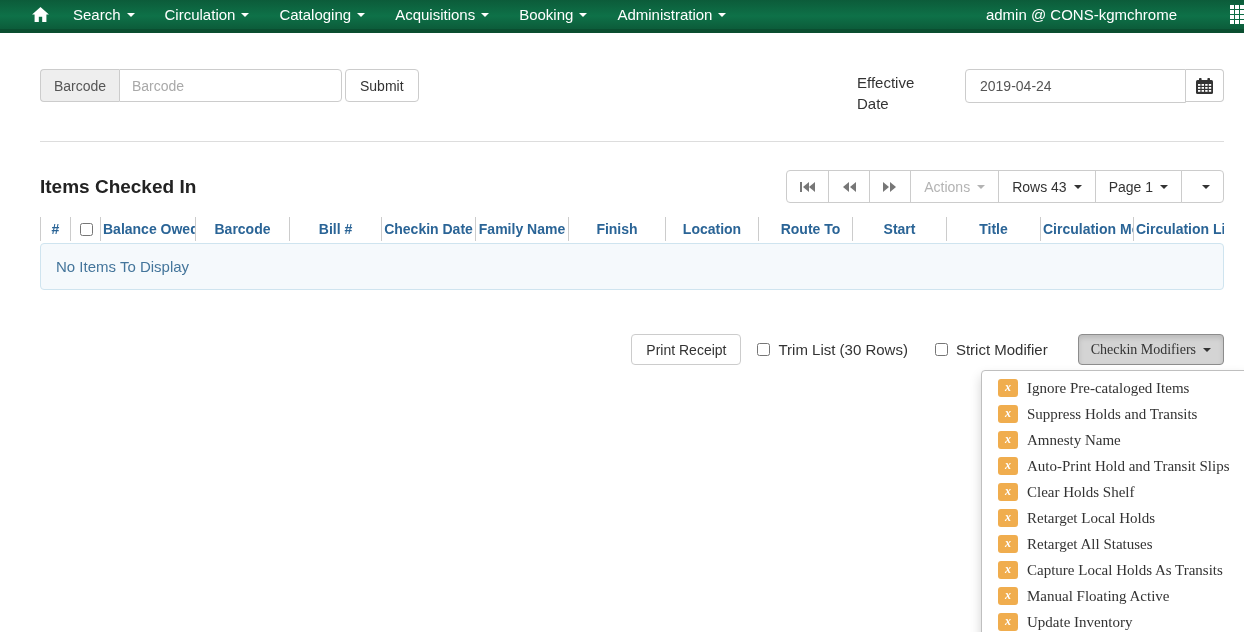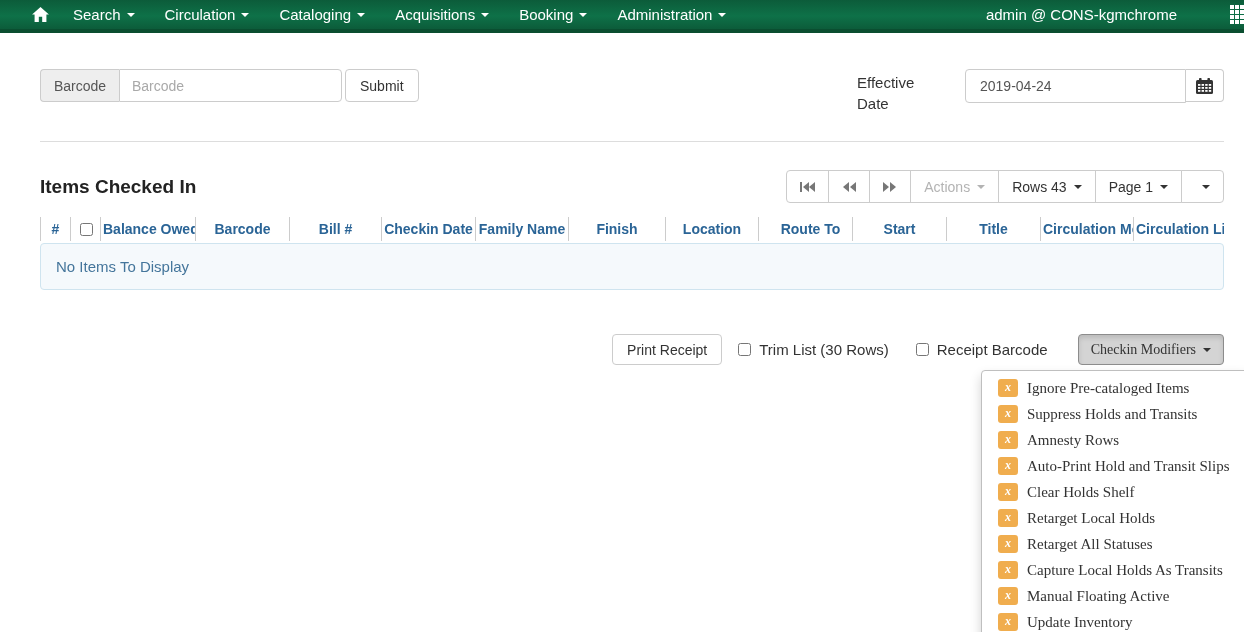--- a/index.html
+++ b/index.html
@@ -257,38 +257,38 @@
   <div class="empty-alert">No Items To Display</div>
 
   <div class="footer-row">
     <button class="btn print-btn">Print Receipt</button>
     <label class="cb-wrap">
       <input type="checkbox" style="">
       <span>Trim List (30 Rows)</span>
     </label>
     <label class="cb-wrap cb-strict">
       <input type="checkbox" style="">
-      <span>Receipt Barcode</span>
+      <span>Strict Modifier</span>
     </label>
     <div class="modifiers-wrap">
       <button class="btn modifiers-btn">
         <span>Checkin Modifiers</span><span class="caret" style="margin-left:7px;"></span>
       </button>
       <div class="dropdown-menu" id="mod-menu-list">
           <div class="dd-item">
     <span class="x-badge">x</span>
     <span class="dd-label">Ignore Pre-cataloged Items</span>
   </div>
           <div class="dd-item">
     <span class="x-badge">x</span>
     <span class="dd-label">Suppress Holds and Transits</span>
   </div>
           <div class="dd-item">
     <span class="x-badge">x</span>
-    <span class="dd-label">Amnesty Rows</span>
+    <span class="dd-label">Amnesty Name</span>
   </div>
           <div class="dd-item">
     <span class="x-badge">x</span>
     <span class="dd-label">Auto-Print Hold and Transit Slips</span>
   </div>
           <div class="dd-item">
     <span class="x-badge">x</span>
     <span class="dd-label">Clear Holds Shelf</span>
   </div>
           <div class="dd-item">

